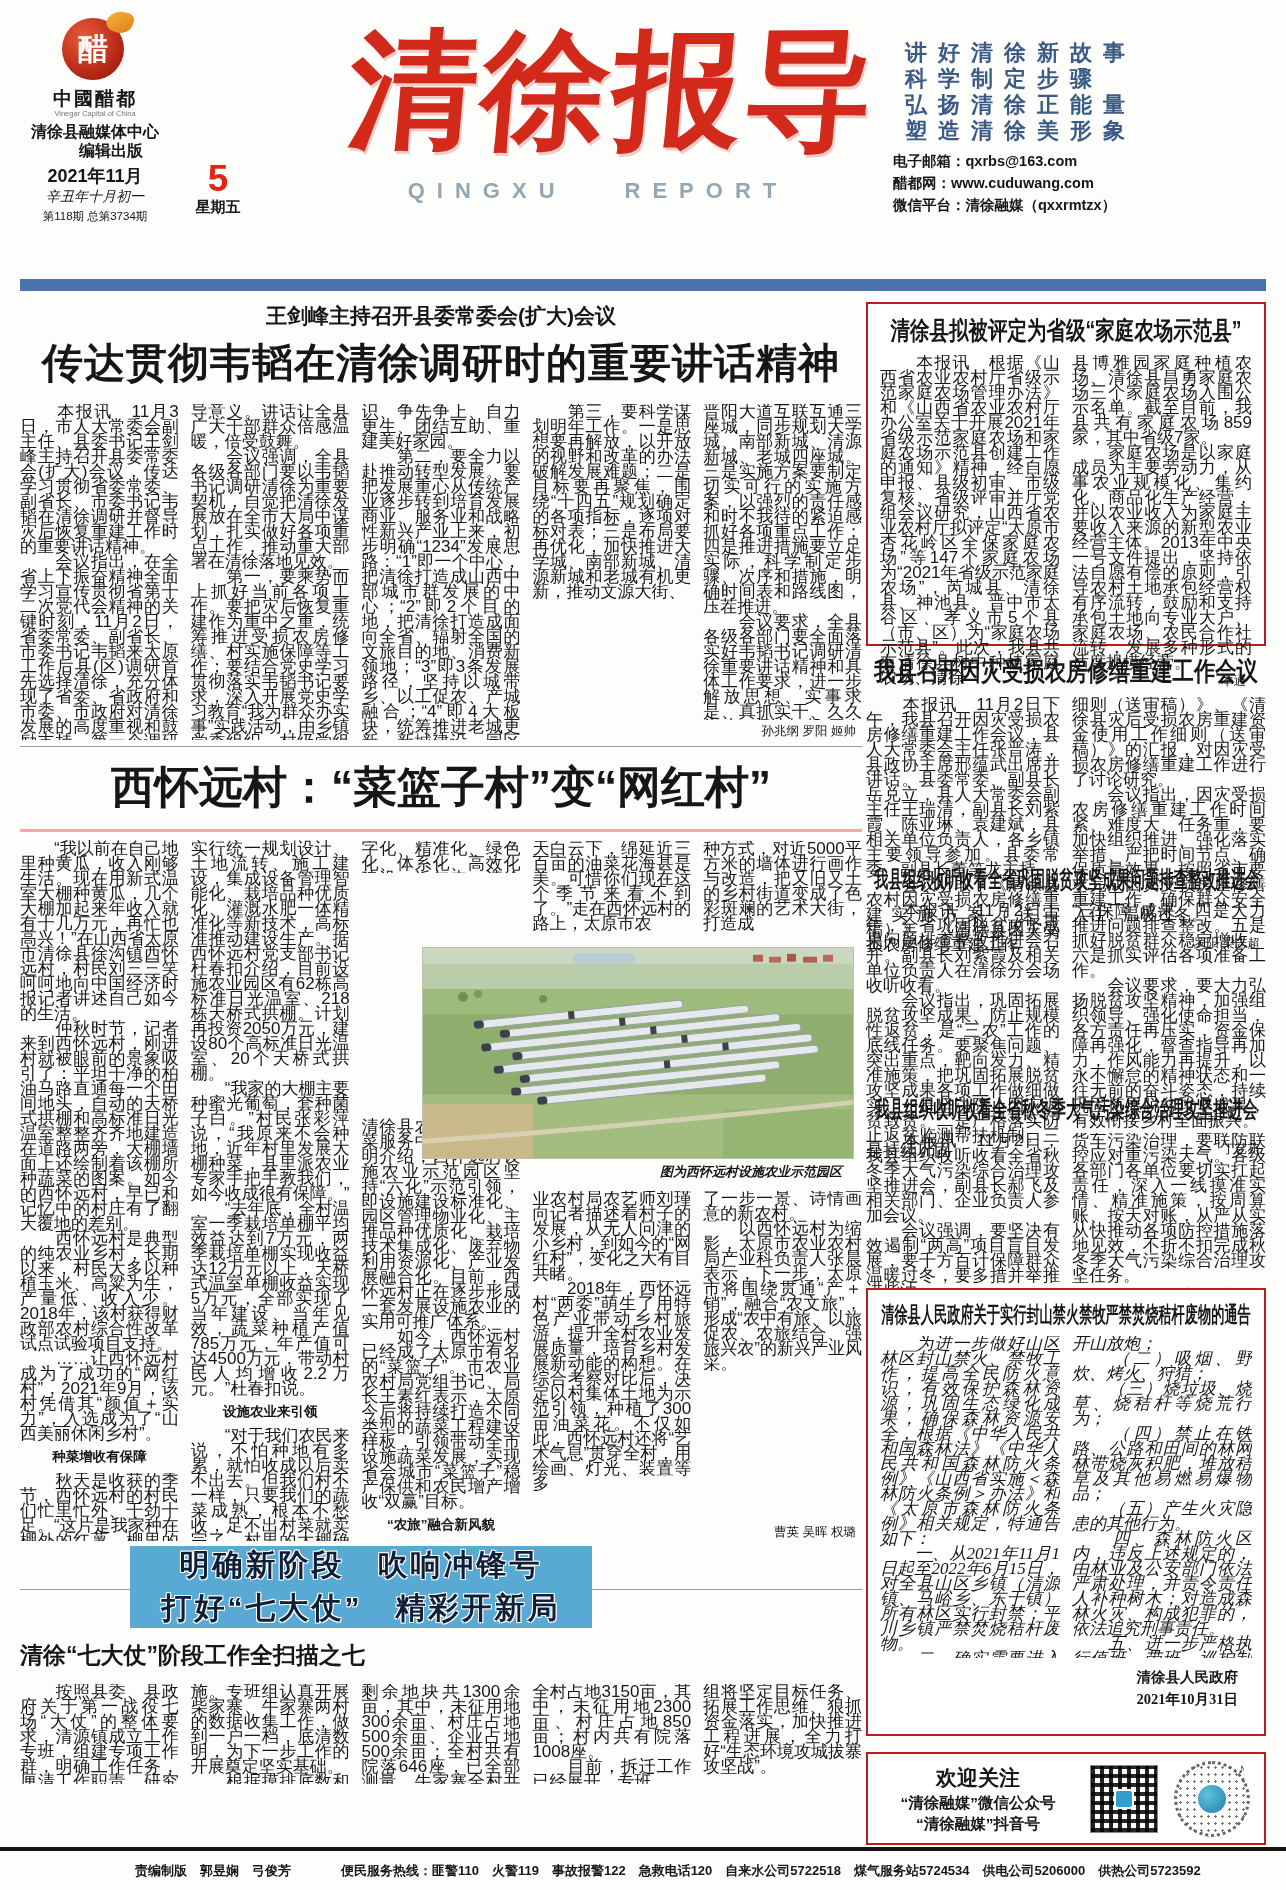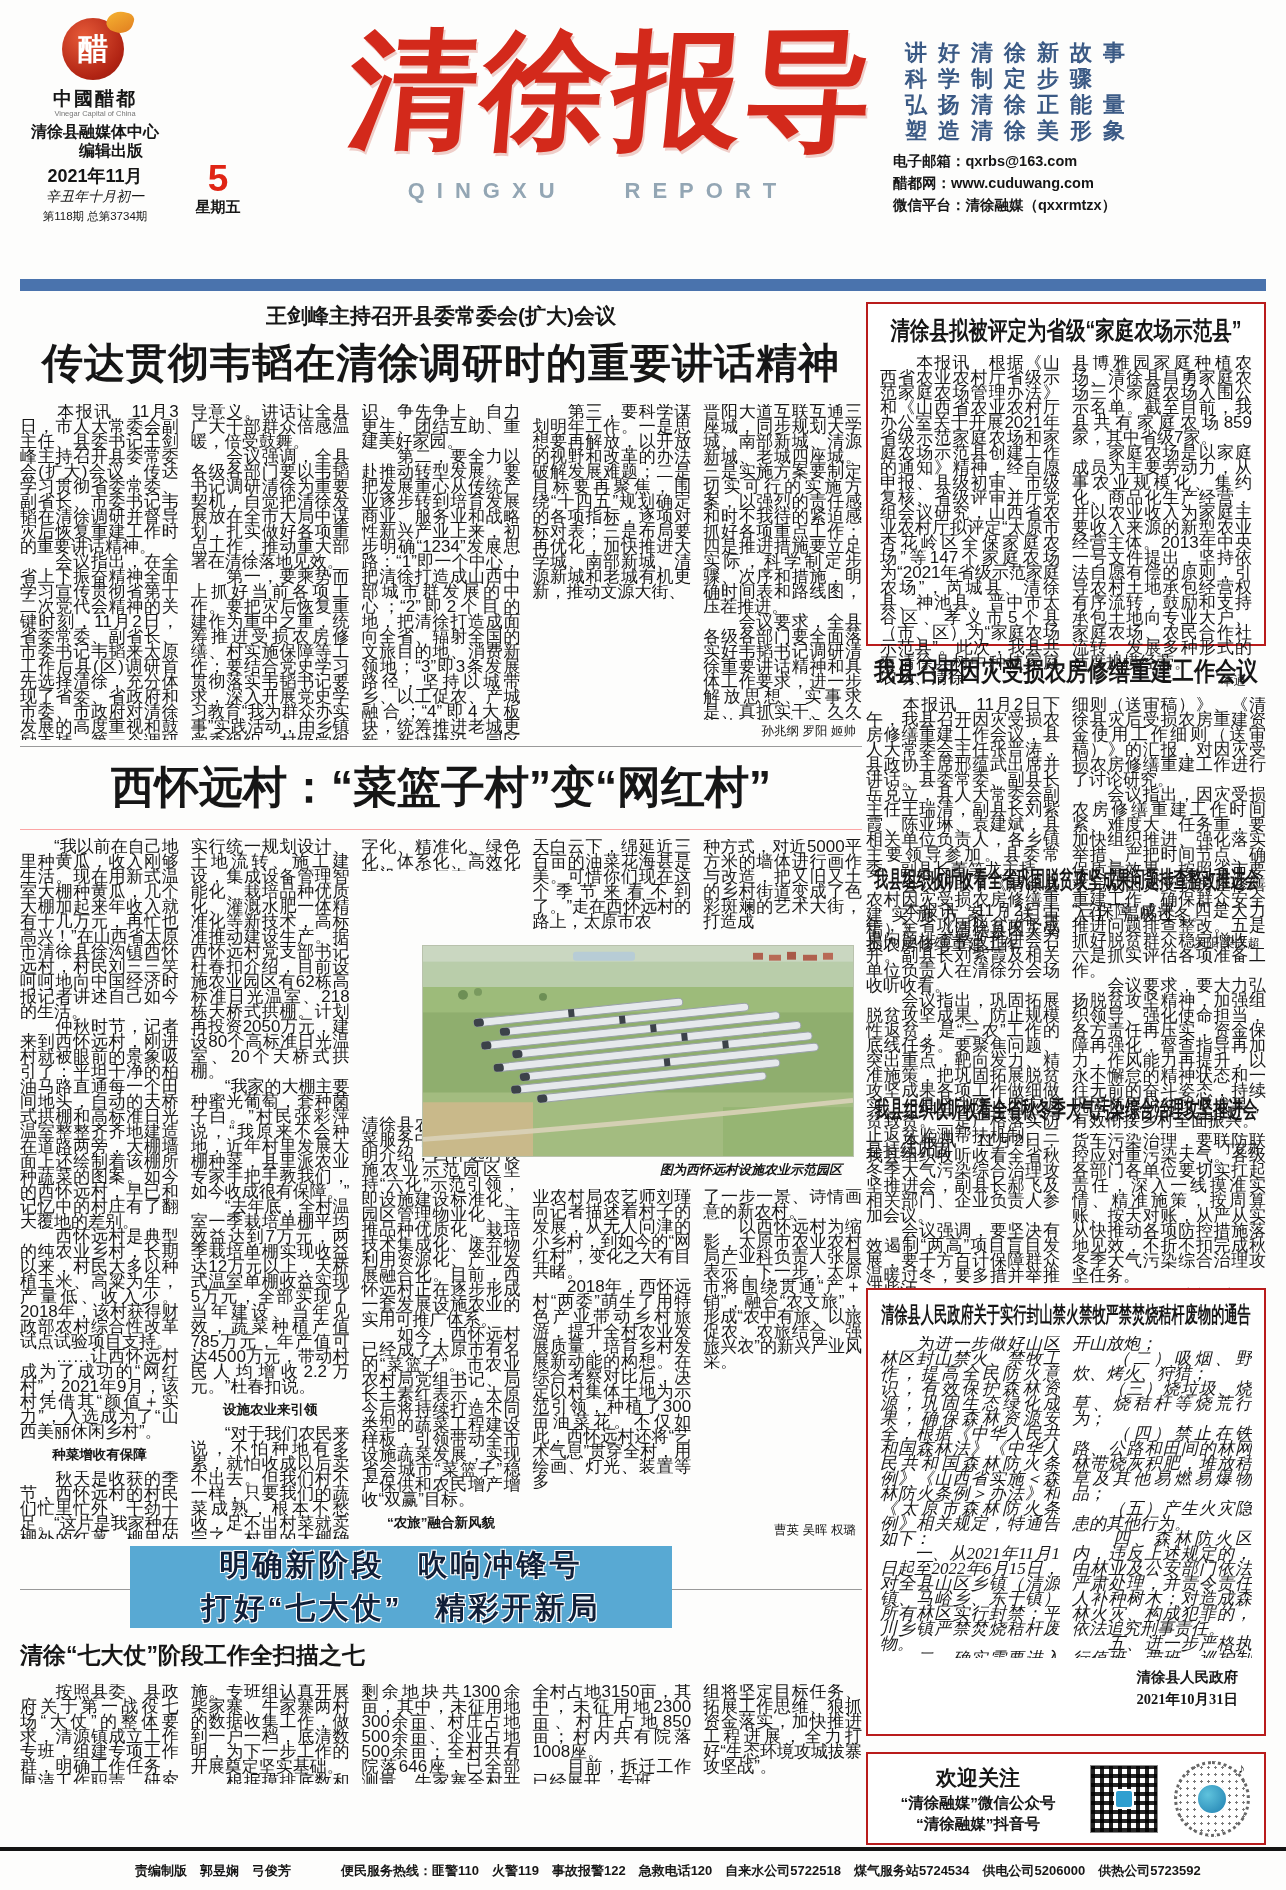--- a/index.html
+++ b/index.html
@@ -42,31 +42,31 @@
   .coltext{flex:1;overflow:hidden;}
   .hl-wrap{display:flex;justify-content:center;overflow:hidden;}
   .hl-wrap span{white-space:nowrap;font-weight:900;}
   
   .lead{position:absolute;left:20px;top:302px;width:842px;}
   .lead-kicker{text-align:center;font-size:21px;font-weight:bold;}
   .lead-headline{text-align:center;font-size:41px;font-weight:900;letter-spacing:1px;margin-top:6px;}
   .lead-body{margin-top:13px;display:flex;gap:12px;height:336px;}
   
   .village{position:absolute;left:20px;top:746px;width:842px;border-top:1px solid #999;}
-  .v-headline{text-align:center;font-size:44px;font-weight:900;padding:11px 0 12px;border-bottom:1px solid #fca5a5;}
+  .v-headline{text-align:center;font-size:44px;font-weight:900;padding:11px 0 12px;border-bottom:3px solid #fca5a5;}
   .v-body{position:relative;margin-top:9px;display:flex;gap:12px;height:700px;}
   .seg-top{height:104px;overflow:hidden;}
   .ph-spacer{height:246px;flex:none;}
   .v-photo{position:absolute;left:402px;top:106px;width:432px;height:212px;border:1px solid #b9c2ad;box-sizing:border-box;}
   .v-photo svg{display:block;width:100%;height:100%;}
   .v-caption{position:absolute;left:402px;top:322px;width:420px;text-align:right;padding-right:47px;
         font-size:13px;font-weight:bold;font-family:"Liberation Serif",serif;font-style:italic;}
   
   .banner-rule{position:absolute;left:20px;top:1589px;width:842px;border-top:1px solid #999;}
-  .banner{position:absolute;left:130px;top:1546px;width:542px;height:82px;background:#58a9d3;z-index:2;
+  .banner{position:absolute;left:130px;top:1546px;width:462px;height:82px;background:#58a9d3;z-index:2;
         display:flex;flex-direction:column;align-items:center;justify-content:center;gap:2px;}
   .banner div{font-size:30px;font-weight:900;letter-spacing:3px;color:#101f38;
         text-shadow:1px 1px 0 #fff,-1px -1px 0 #fff,1px -1px 0 #fff,-1px 1px 0 #fff;}
   .battle{position:absolute;left:20px;top:1640px;width:842px;}
   .b-kicker{font-size:23px;font-weight:bold;}
   .b-headline{font-size:43px;font-weight:900;letter-spacing:1px;padding-left:34px;margin-top:6px;}
   .b-body{margin-top:13px;display:flex;gap:12px;height:100px;}
   
   .sidebar{position:absolute;left:866px;top:302px;width:400px;}
   .sbox{border:2px solid #b91c1c;box-sizing:border-box;padding:10px 12px;background:#fff;}

